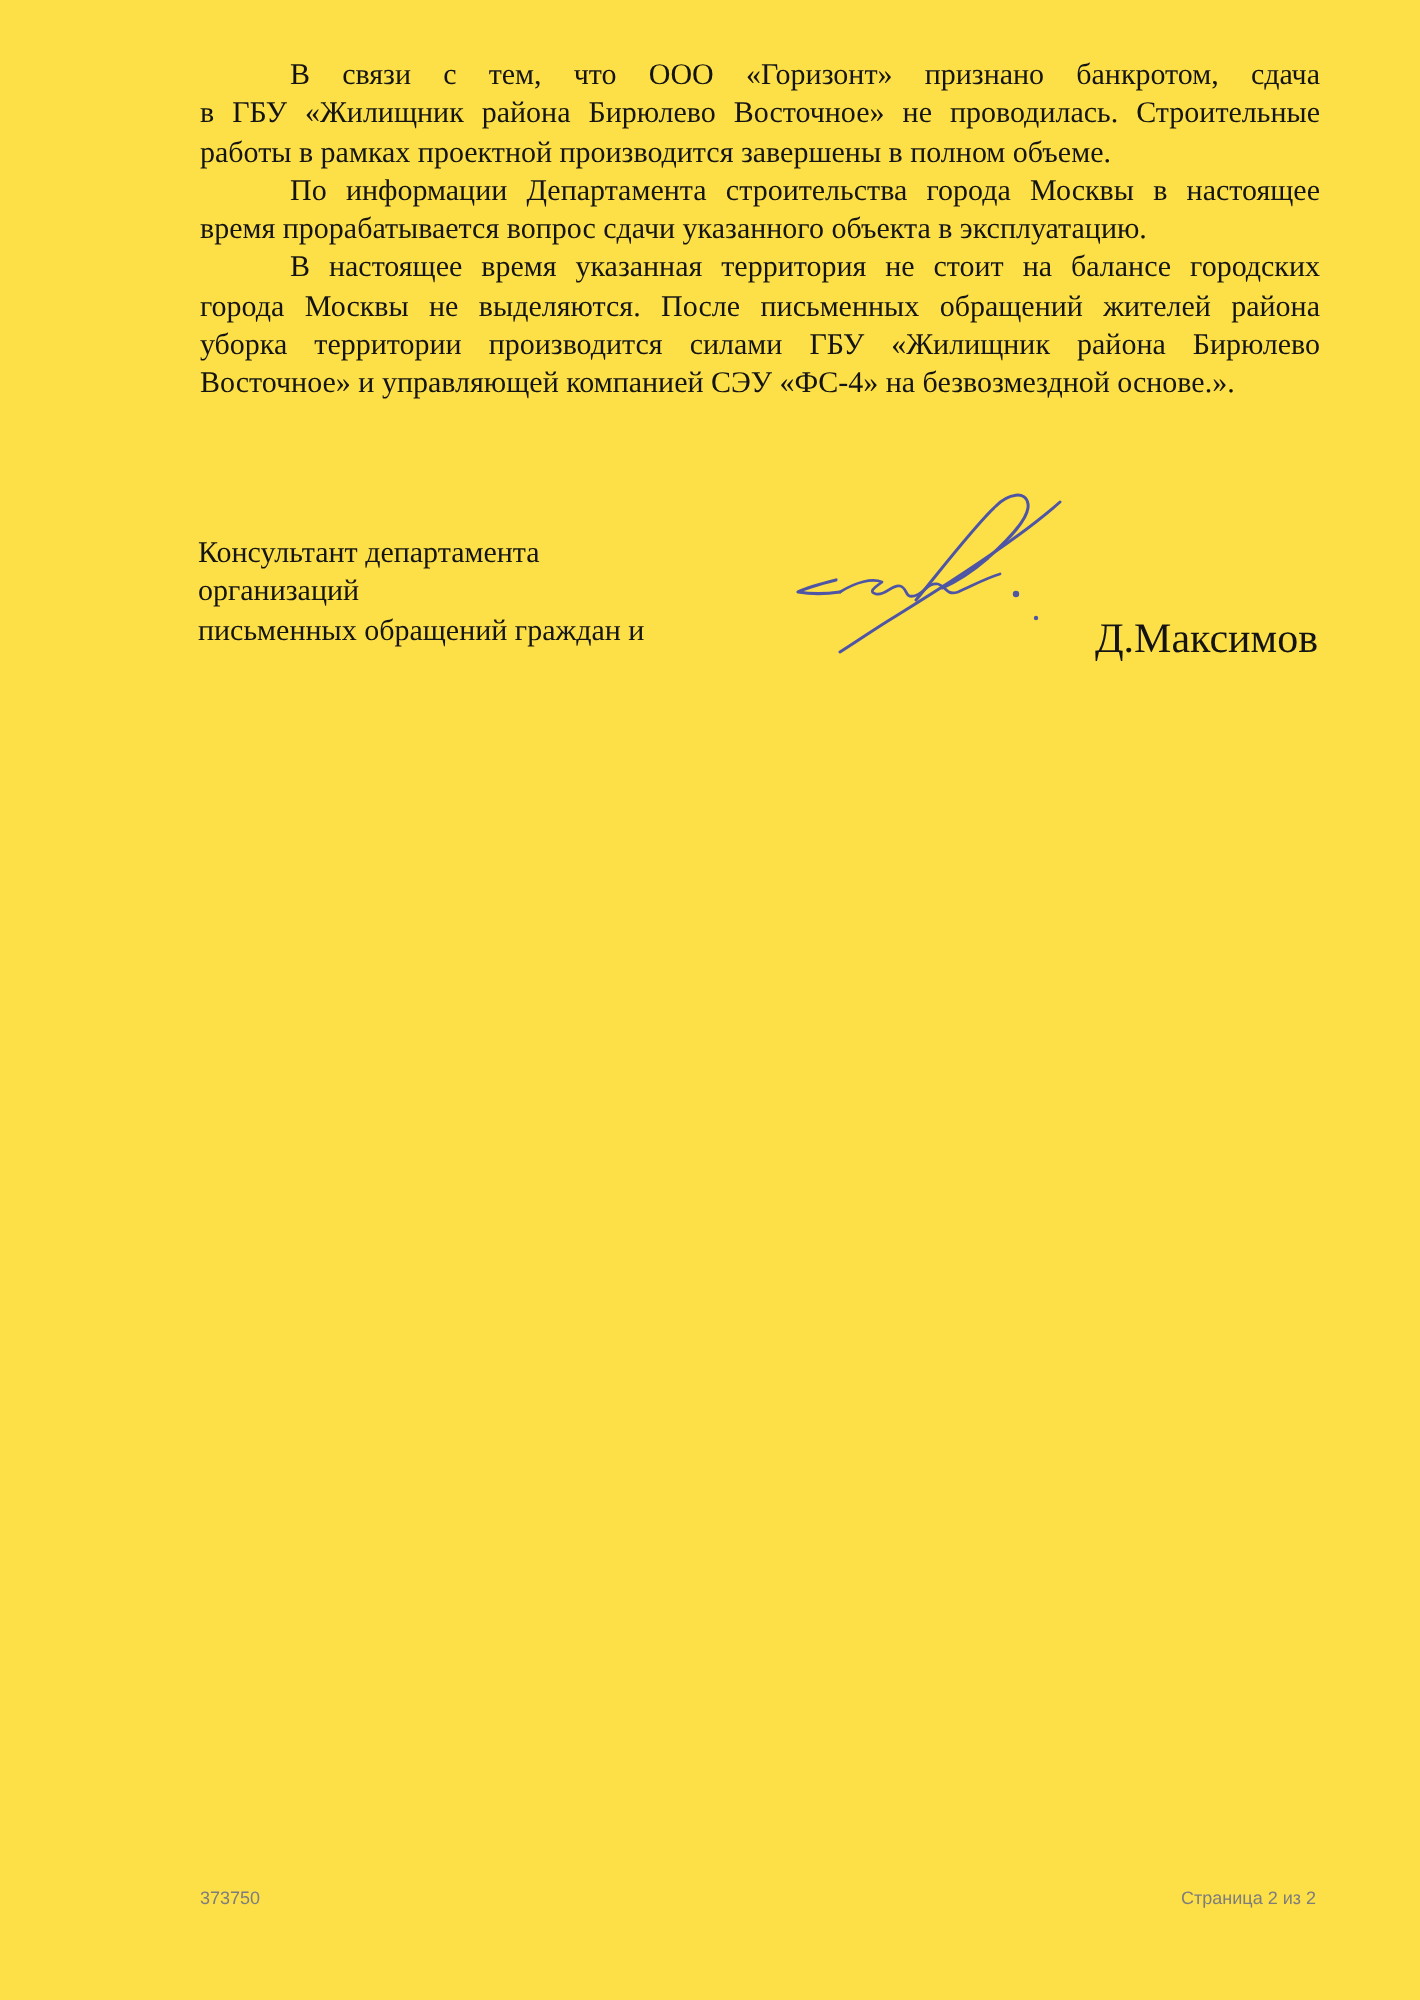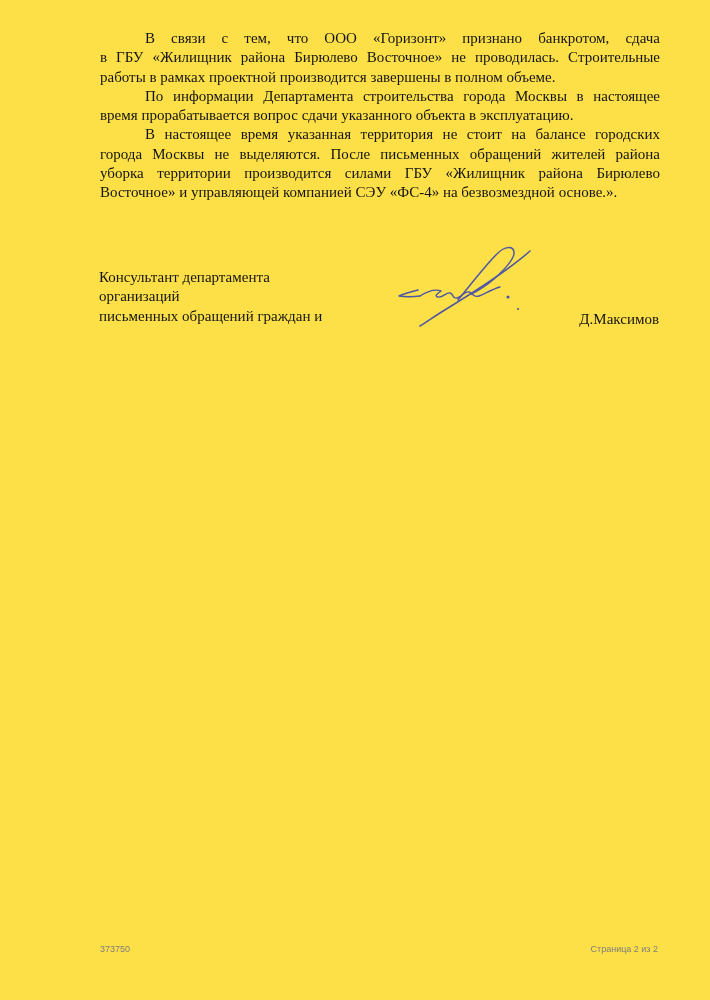--- a/index.html
+++ b/index.html
@@ -49,21 +49,21 @@
     left: 0;
     top: 0;
     width: 300px;
     font-size: 15px;
     line-height: 19.5px;
   }
   .sig-name {
     position: absolute;
     right: 0;
     bottom: -3px;
-    font-size: 15px;
+    font-size: 21px;
     line-height: 19.5px;
   }
   .signature-svg {
     position: absolute;
     left: 396px;
     top: 228px;
     width: 140px;
     height: 100px;
   }
   .footer {

